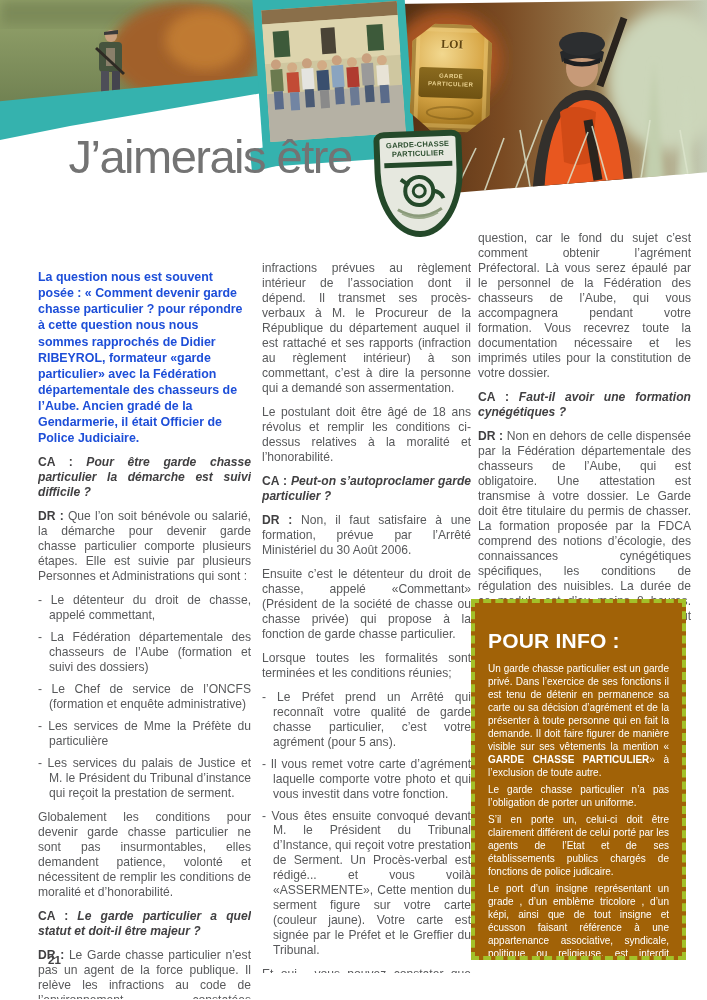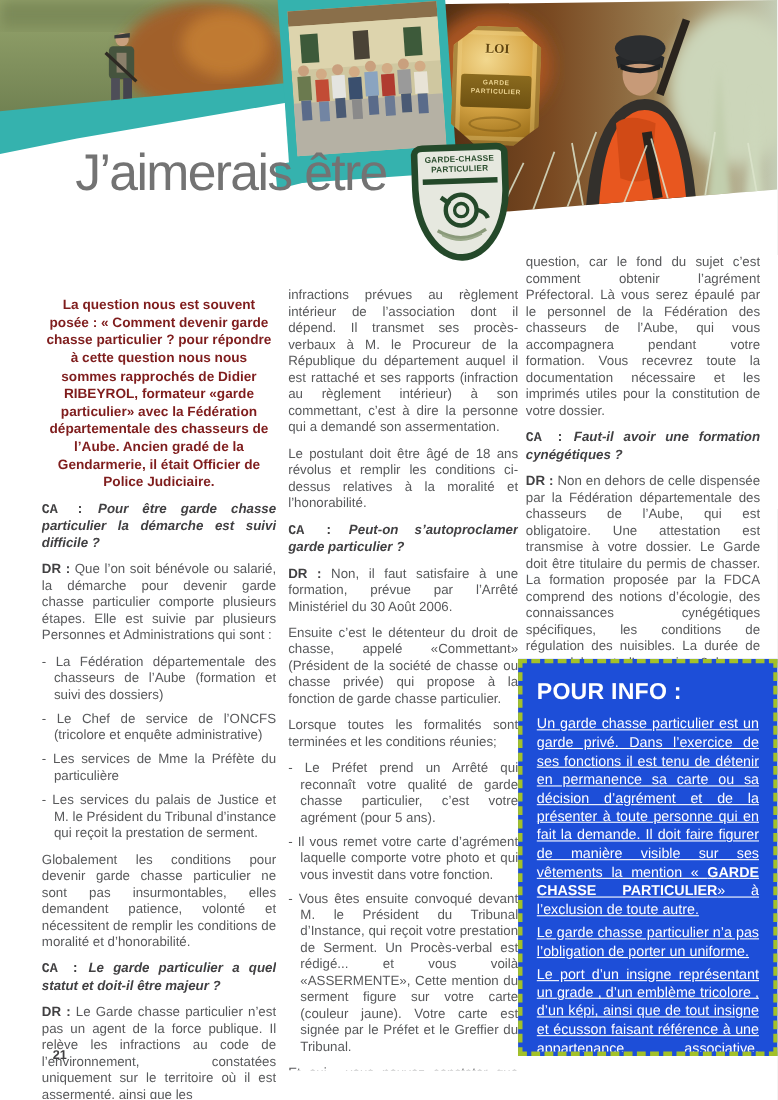--- a/index.html
+++ b/index.html
@@ -45,34 +45,34 @@
   
   .title{position:absolute;left:30px;top:118px;width:360px;z-index:3;text-align:center;
       font-weight:normal;font-size:47px;line-height:1.12;letter-spacing:-1.5px;color:#737373;margin-top:13px;}
 
   
   .col{position:absolute;font-size:12.1px;line-height:1.24;text-align:justify;margin-top:35px;}
   .col1{left:38px;top:234px;width:213px;height:730px;overflow:hidden;}
   .col2{left:262px;top:226px;width:209px;height:712px;overflow:hidden;}
   .col3{left:478px;top:196px;width:213px;height:390px;overflow:hidden;}
   .col p{margin:0 0 9px 0;}
-  .intro{color:#7f1d1d;font-weight:bold;text-align:center;font-size:12.4px;
+  .intro{color:#1d4ed8;font-weight:bold;text-align:left;font-size:12.4px;
       line-height:1.3;margin-bottom:11px;}
   .q{color:#414042;font-weight:bold;font-style:italic;}
-  .q .lbl{font-style:normal;font-family:Liberation Mono, monospace;}
+  .q .lbl{font-style:normal;}
   .lbl{font-weight:bold;color:#414042;}
   .li{margin:0 0 7px 0;padding-left:11px;text-indent:-11px;}
   .li::before{content:"- ";}
 
   
-  .info-box{position:absolute;left:471px;top:599px;width:236px;height:361px;z-index:2;
-      background:#1d4ed8;border:4px dashed #a3c129;box-sizing:border-box;
-      padding:12px 13px;color:#ffffff;overflow:hidden;}
+  .info-box{position:absolute;left:471px;top:599px;width:215px;height:361px;z-index:2;
+      background:#a16207;border:4px dashed #a3c129;box-sizing:border-box;
+      padding:24px 13px;color:#ffffff;overflow:hidden;}
   .info-box h2{margin:2px 0 9px 0;font-size:21px;letter-spacing:.2px;color:#ffffff;}
-  .info-box p{margin:0 0 4px 0;font-size:13px;line-height:1.3;text-align:justify;text-decoration:underline;}
+  .info-box p{margin:0 0 4px 0;font-size:10px;line-height:1.3;text-align:justify;}
   .info-box .b{font-weight:bold;}
 
   
   .page-number{position:absolute;left:0;right:0;top:954px;text-align:left;
       font-size:11.5px;font-weight:bold;color:#414042;padding-left:48px;}
 </style>
 </head>
 <body>
 
 <div class="page">
@@ -234,22 +234,23 @@
   </div>
 
   <div class="title">
     <div>J’aimerais être</div>
   </div>
 
   <div class="col col1">
     <p class="intro">La question nous est souvent posée : « Comment devenir garde chasse particulier ? pour répondre à cette question nous nous sommes rapprochés de Didier RIBEYROL, formateur «garde particulier» avec la Fédération départementale des chasseurs de l’Aube. Ancien gradé de la Gendarmerie, il était Officier de Police Judiciaire.</p>
     <p class="q"><span class="lbl">CA :</span> <span>Pour être garde chasse particulier la démarche est suivi difficile ?</span></p>
     <p><span class="lbl">DR :</span> <span>Que l’on soit bénévole ou salarié, la démarche pour devenir garde chasse particulier comporte plusieurs étapes. Elle est suivie par plusieurs Personnes et Administrations qui sont :</span></p>
+    <div class="li">Le détenteur du droit de chasse, appelé commettant,</div>
     <div class="li">La Fédération départementale des chasseurs de l’Aube (formation et suivi des dossiers)</div>
-    <div class="li">Le Chef de service de l’ONCFS (tricolore et enquête administrative)</div>
+    <div class="li">Le Chef de service de l’ONCFS (formation et enquête administrative)</div>
     <div class="li">Les services de Mme la Préfète du particulière</div>
     <div class="li">Les services du palais de Justice et M. le Président du Tribunal d’instance qui reçoit la prestation de serment.</div>
     <p style="margin-top:9px">Globalement les conditions pour devenir garde chasse particulier ne sont pas insurmontables, elles demandent patience, volonté et nécessitent de remplir les conditions de moralité et d’honorabilité.</p>
     <p class="q"><span class="lbl">CA :</span> <span>Le garde particulier a quel statut et doit-il être majeur ?</span></p>
     <p><span class="lbl">DR :</span> <span>Le Garde chasse particulier n’est pas un agent de la force publique. Il relève les infractions au code de l’environnement, constatées uniquement sur le territoire où il est assermenté, ainsi que les</span></p>
   </div>
 
   <div class="col col2">
     <p>infractions prévues au règlement intérieur de l’association dont il dépend. Il transmet ses procès-verbaux à M. le Procureur de la République du département auquel il est rattaché et ses rapports (infraction au règlement intérieur) à son commettant, c’est à dire la personne qui a demandé son assermentation.</p>
     <p>Le postulant doit être âgé de 18 ans révolus et remplir les conditions ci-dessus relatives à la moralité et l’honorabilité.</p>
@@ -266,18 +267,19 @@
   <div class="col col3">
     <p>question, car le fond du sujet c’est comment obtenir l’agrément Préfectoral. Là vous serez épaulé par le personnel de la Fédération des chasseurs de l’Aube, qui vous accompagnera pendant votre formation. Vous recevrez toute la documentation nécessaire et les imprimés utiles pour la constitution de votre dossier.</p>
     <p class="q"><span class="lbl">CA :</span> <span>Faut-il avoir une formation cynégétiques ?</span></p>
     <p><span class="lbl">DR :</span> <span>Non en dehors de celle dispensée par la Fédération départementale des chasseurs de l’Aube, qui est obligatoire. Une attestation est transmise à votre dossier. Le Garde doit être titulaire du permis de chasser. La formation proposée par la FDCA comprend des notions d’écologie, des connaissances cynégétiques spécifiques, les conditions de régulation des nuisibles. La durée de ce module est d’au moins 8 heures. L’aptitude technique est valable sur tout le territoire National.</span></p>
   </div>
 
   <div class="info-box">
     <h2>POUR INFO :</h2>
     <p><span>Un garde chasse particulier est un garde privé. Dans l’exercice de ses fonctions il est tenu de détenir en permanence sa carte ou sa décision d’agrément et de la présenter à toute personne qui en fait la demande. Il doit faire figurer de manière visible sur ses vêtements la mention « </span><span class="b">GARDE CHASSE PARTICULIER</span><span>» à l’exclusion de toute autre.</span></p>
     <p>Le garde chasse particulier n’a pas l’obligation de porter un uniforme.</p>
+    <p>S’il en porte un, celui-ci doit être clairement différent de celui porté par les agents de l’Etat et de ses établissements publics chargés de fonctions de police judicaire.</p>
     <p>Le port d’un insigne représentant un grade , d’un emblème tricolore , d’un képi, ainsi que de tout insigne et écusson faisant référence à une appartenance associative, syndicale, politique ou religieuse, est interdit (source Office National de la chasse et de la faune sauvage.)</p>
   </div>
 
   <div class="page-number">21</div>
 
 </div>
 
 </body></html>

